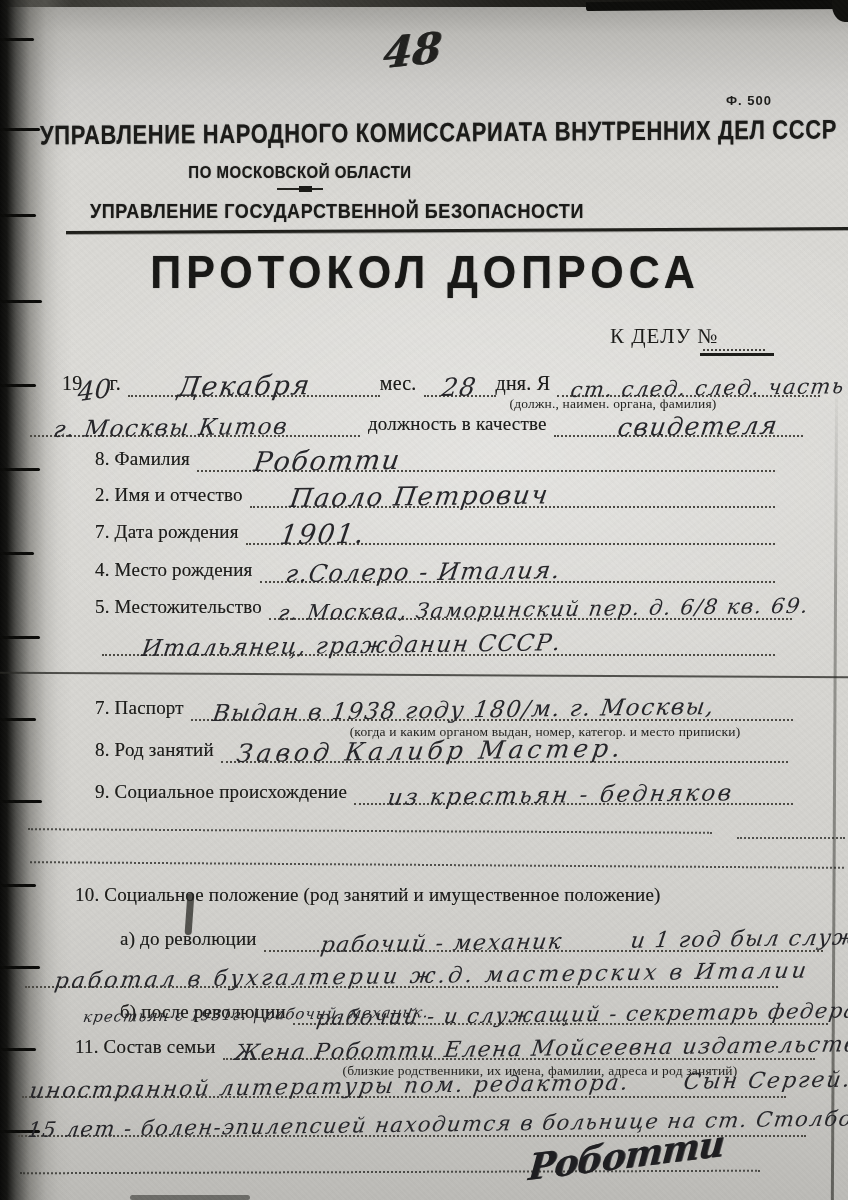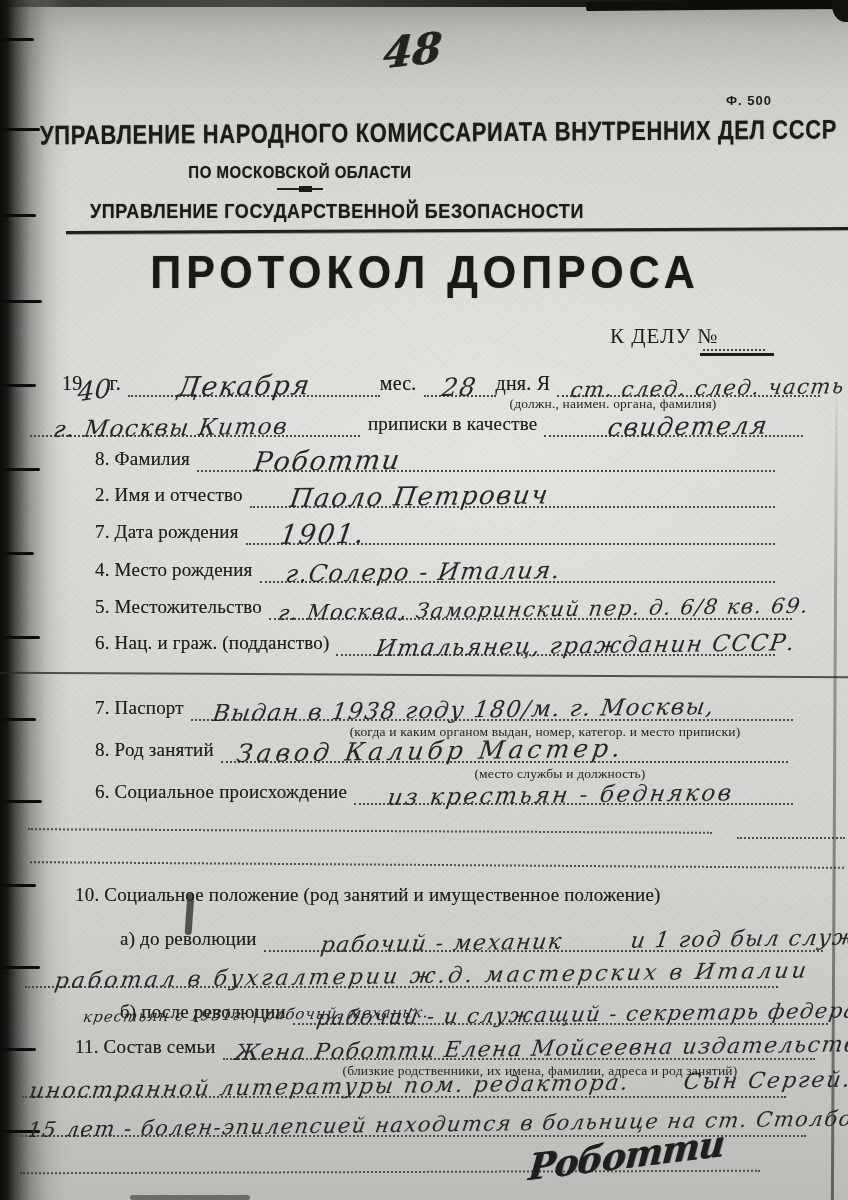--- a/index.html
+++ b/index.html
@@ -108,21 +108,21 @@
     <span class="lbl">дня. Я</span>
     <span class="fill">
       <i class="hw" style="left:12px;font-size:21px">ст. след. след. часть УНКВД</i>
       </span>
   </div>
   <div class="cap" style="top:396px;left:438px;width:350px">(должн., наимен. органа, фамилия)</div>
   <div class="row" style="top:395px;height:42px;left:30px;right:45px">
     <span class="fill fillw" style="width:330px;margin-left:0">
       <i class="hw" style="left:22px;font-size:23px">г. Москвы Китов</i>
       </span>
-    <span class="lbl" style="margin-left:8px">приписки в качестве</span>
+    <span class="lbl" style="margin-left:8px">должность в качестве</span>
     <span class="fill">
       <i class="hw" style="left:62px;font-size:25px">свидетеля</i>
       </span>
   </div>
 
   <div class="row" style="top:428px;height:44px;left:95px;right:73px">
     <span class="lbl">8. Фамилия</span>
     <span class="fill">
       <i class="hw" style="left:55px;font-size:27px">Роботти</i>
       </span>
@@ -145,21 +145,20 @@
       <i class="hw" style="left:24px;font-size:24px">г.Солеро - Италия.</i>
       </span>
   </div>
   <div class="row" style="top:576px;height:44px;left:95px;right:56px">
     <span class="lbl">5. Местожительство</span>
     <span class="fill">
       <i class="hw" style="left:8px;font-size:21px">г. Москва, Заморинский пер. д. 6/8 кв. 69.</i>
       </span>
   </div>
   <div class="row" style="top:612px;height:44px;left:95px;right:73px">
-    <span class="lbl">6. Нац. и граж. (подданство)</span>
     <span class="fill">
       <i class="hw" style="left:38px;font-size:23px">Итальянец, гражданин СССР.</i>
       </span>
   </div>
 
   <div class="rule" style="top:674px;left:0;right:0;transform:rotate(.3deg)"></div>
 
   <div class="row" style="top:678px;height:43px;left:95px;right:55px">
     <span class="lbl">7. Паспорт</span>
     <span class="fill">
@@ -167,24 +166,23 @@
       </span>
   </div>
   <div class="cap" style="top:724px;left:290px;width:510px">(когда и каким органом выдан, номер, категор. и место приписки)</div>
 
   <div class="row" style="top:720px;height:43px;left:95px;right:60px">
     <span class="lbl">8. Род занятий</span>
     <span class="fill">
       <i class="hw" style="left:14px;font-size:25px;letter-spacing:4px">Завод Калибр Мастер.</i>
       </span>
   </div>
-  <div class="cap" style="top:766px;left:390px;width:340px">(место службы и должность)</div>
 
   <div class="row" style="top:762px;height:43px;left:95px;right:55px">
-    <span class="lbl">6. Социальное происхождение</span>
+    <span class="lbl">9. Социальное происхождение</span>
     <span class="fill">
       <i class="hw" style="left:32px;font-size:23px;letter-spacing:2.5px">из крестьян - бедняков</i>
       </span>
   </div>
 
   <div class="rule dot" style="top:830px;left:28px;width:684px;transform:rotate(.3deg)"></div>
   <div class="rule dot" style="top:837px;left:737px;width:108px"></div>
   <div class="rule dot" style="top:864px;left:30px;right:4px;transform:rotate(.4deg)"></div>
 
   <div class="row" style="top:884px;left:75px;height:24px">

